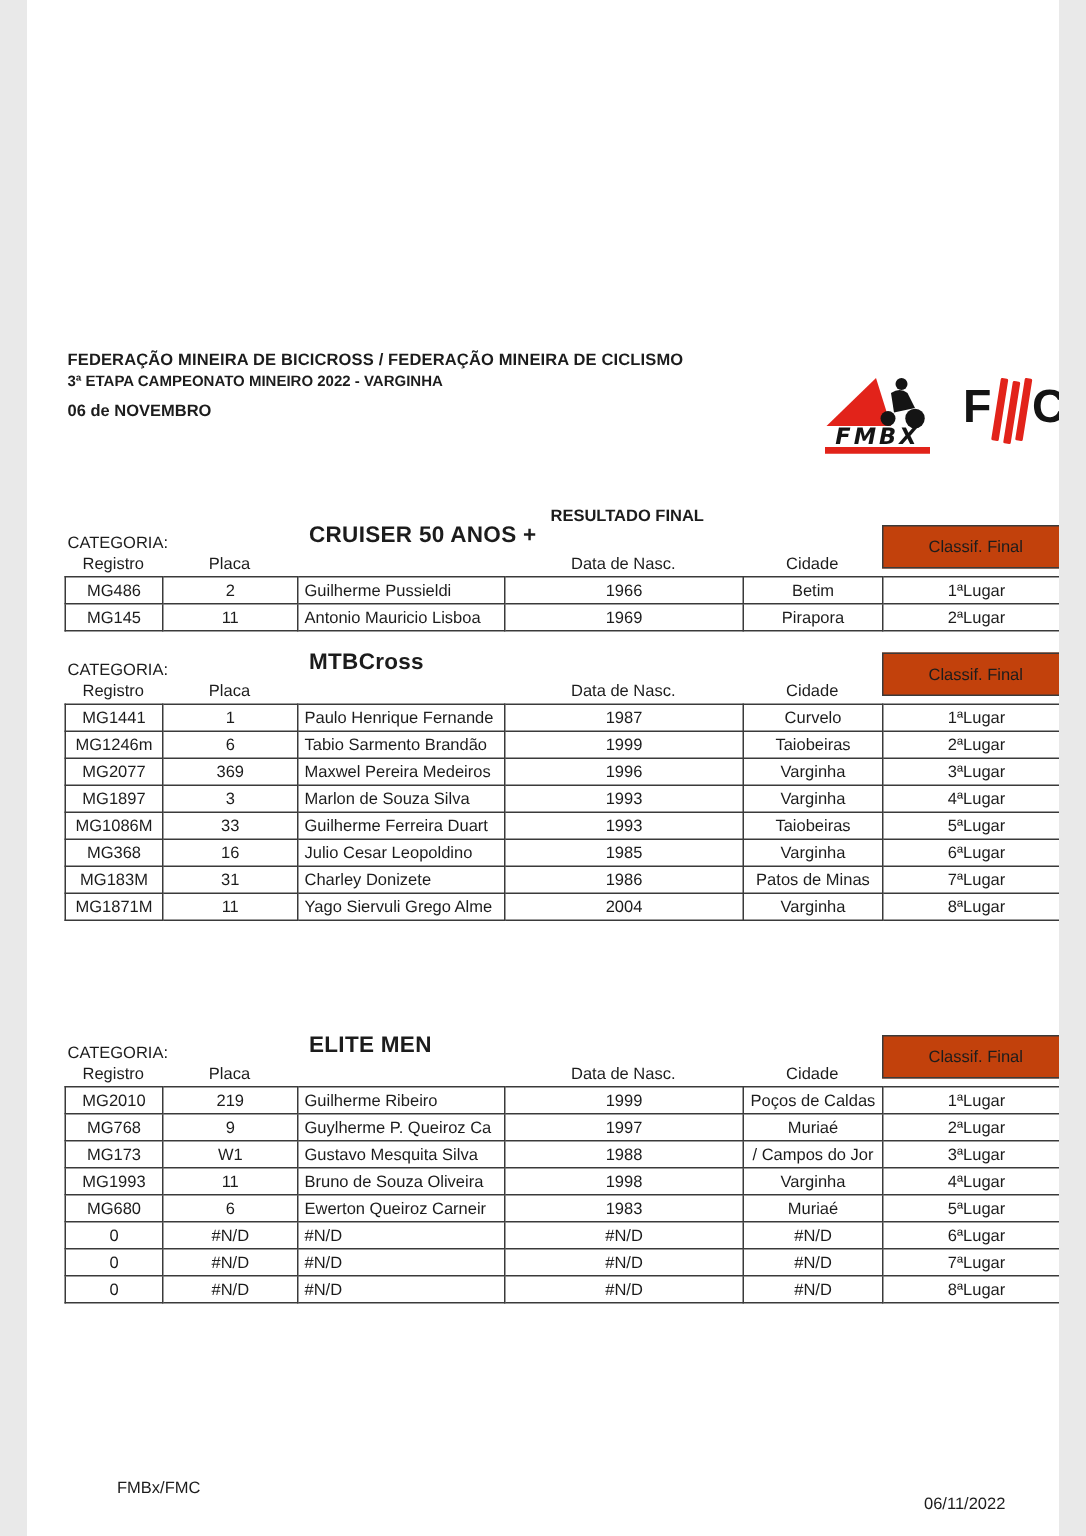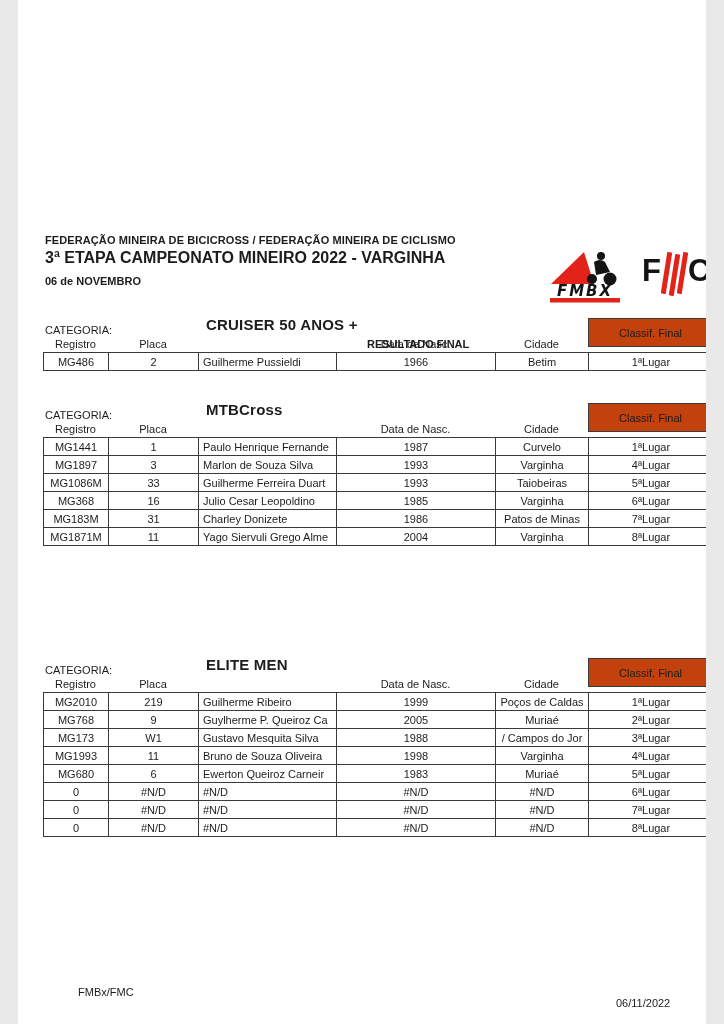--- a/index.html
+++ b/index.html
@@ -8,32 +8,32 @@
     width:688px;height:1024px;
     background:#ffffff;
     font-family:"Liberation Sans", sans-serif;
     color:#1c1c1c;
     overflow:hidden;
     margin:0 auto;
   }
   
   .doc-header{position:absolute;left:27px;top:234px;}
   .hl1{font-size:11px;font-weight:bold;letter-spacing:.1px;}
-  .hl2{font-size:16px;font-weight:bold;margin-top:3px;}
+  .hl2{font-size:10px;font-weight:bold;margin-top:3px;}
   .hl3{font-size:11px;font-weight:bold;margin-top:8px;}
   .resultado{position:absolute;left:349px;top:290px;font-size:11px;font-weight:bold;margin-top:48px;}
   
   .fmbx-logo{position:absolute;left:530px;top:246px;width:74px;height:57px;}
   .fmc-logo{position:absolute;left:624px;top:252px;display:flex;align-items:flex-start;height:52px;}
   .fmc-letter{font-size:31px;font-weight:bold;color:#141414;line-height:0.78;margin-top:7px;}
   .fmc-bars{display:flex;gap:3px;margin:0 3px;}
   .fmc-bars i{display:block;width:5px;height:42px;background:#e2231a;transform:rotate(9deg);border-radius:1px;}
   .fmc-bars i:nth-child(2){margin-top:2px;}
   
-  .section{position:absolute;left:25px;width:672px;}
+  .section{position:absolute;left:25px;width:672px;margin-top:32px;}
   .sec-cruiser{top:316px;}
   .sec-mtb{top:401px;}
   .sec-elite{top:656px;}
   .cat-head{position:relative;height:36px;}
   .categoria{position:absolute;left:2px;top:8px;font-size:11px;}
   .cat-title{position:absolute;left:163px;top:0;font-size:15px;font-weight:bold;letter-spacing:.2px;}
   .classif-box{position:absolute;left:545px;top:2px;width:123px;height:27px;border:1px solid #3a3a3a;
     display:flex;align-items:center;justify-content:center;font-size:11px;background:#c2410c;}
   .col-label{position:absolute;top:22px;font-size:11px;text-align:center;}
   .lbl-registro{left:0;width:65px;}
@@ -106,20 +106,28 @@
         </colgroup>
       <tbody>
           <tr>
             <td class="col-registro">MG486</td>
             <td class="col-placa">2</td>
             <td class="col-nome">Guilherme Pussieldi</td>
             <td class="col-nasc">1966</td>
             <td class="col-cidade">Betim</td>
             <td class="col-classif">1ªLugar</td>
           </tr>
+          <tr>
+            <td class="col-registro">MG145</td>
+            <td class="col-placa">11</td>
+            <td class="col-nome">Antonio Mauricio Lisboa</td>
+            <td class="col-nasc">1969</td>
+            <td class="col-cidade">Pirapora</td>
+            <td class="col-classif">2ªLugar</td>
+          </tr>
         </tbody>
     </table>
   </div>
 
   <div class="section sec-mtb">
     <div class="cat-head">
       <span class="categoria">CATEGORIA:</span>
       <span class="cat-title">MTBCross</span>
       <div class="classif-box">Classif. Final</div>
       <span class="col-label lbl-registro">Registro</span>
@@ -139,20 +147,36 @@
       <tbody>
           <tr>
             <td class="col-registro">MG1441</td>
             <td class="col-placa">1</td>
             <td class="col-nome">Paulo Henrique Fernande</td>
             <td class="col-nasc">1987</td>
             <td class="col-cidade">Curvelo</td>
             <td class="col-classif">1ªLugar</td>
           </tr>
           <tr>
+            <td class="col-registro">MG1246m</td>
+            <td class="col-placa">6</td>
+            <td class="col-nome">Tabio Sarmento Brandão</td>
+            <td class="col-nasc">1999</td>
+            <td class="col-cidade">Taiobeiras</td>
+            <td class="col-classif">2ªLugar</td>
+          </tr>
+          <tr>
+            <td class="col-registro">MG2077</td>
+            <td class="col-placa">369</td>
+            <td class="col-nome">Maxwel Pereira Medeiros</td>
+            <td class="col-nasc">1996</td>
+            <td class="col-cidade">Varginha</td>
+            <td class="col-classif">3ªLugar</td>
+          </tr>
+          <tr>
             <td class="col-registro">MG1897</td>
             <td class="col-placa">3</td>
             <td class="col-nome">Marlon de Souza Silva</td>
             <td class="col-nasc">1993</td>
             <td class="col-cidade">Varginha</td>
             <td class="col-classif">4ªLugar</td>
           </tr>
           <tr>
             <td class="col-registro">MG1086M</td>
             <td class="col-placa">33</td>
@@ -214,21 +238,21 @@
             <td class="col-placa">219</td>
             <td class="col-nome">Guilherme Ribeiro</td>
             <td class="col-nasc">1999</td>
             <td class="col-cidade">Poços de Caldas</td>
             <td class="col-classif">1ªLugar</td>
           </tr>
           <tr>
             <td class="col-registro">MG768</td>
             <td class="col-placa">9</td>
             <td class="col-nome">Guylherme P. Queiroz Ca</td>
-            <td class="col-nasc">2005</td>
+            <td class="col-nasc">1997</td>
             <td class="col-cidade">Muriaé</td>
             <td class="col-classif">2ªLugar</td>
           </tr>
           <tr>
             <td class="col-registro">MG173</td>
             <td class="col-placa">W1</td>
             <td class="col-nome">Gustavo Mesquita Silva</td>
             <td class="col-nasc">1988</td>
             <td class="col-cidade">/ Campos do Jor</td>
             <td class="col-classif">3ªLugar</td>

